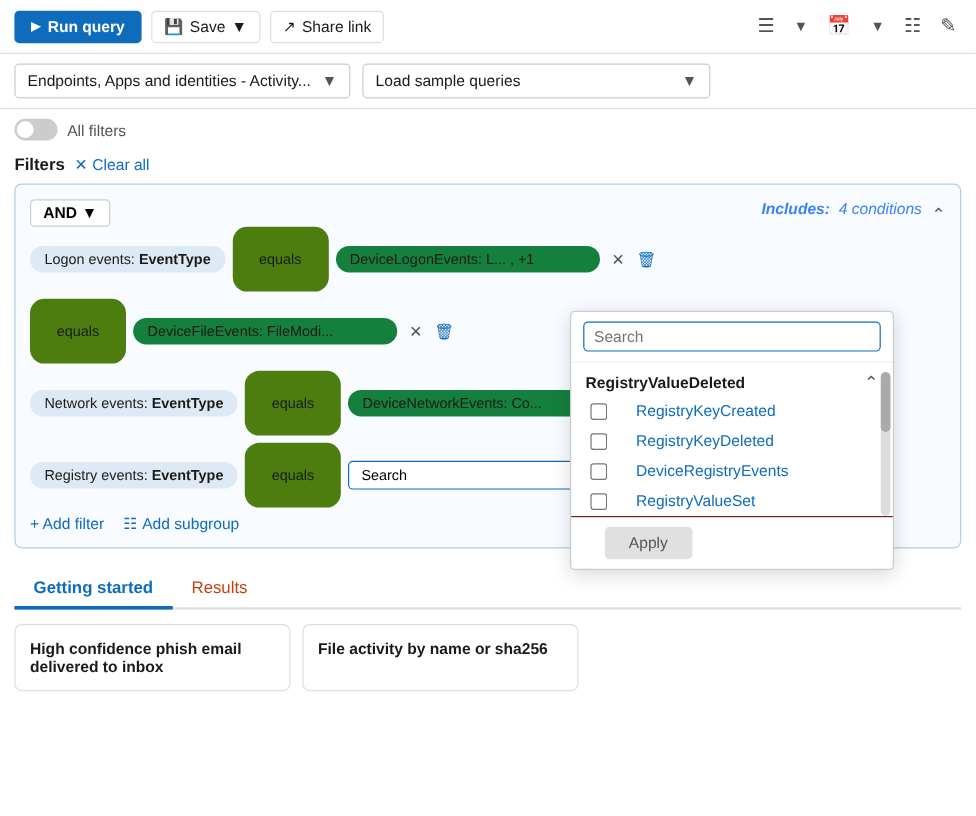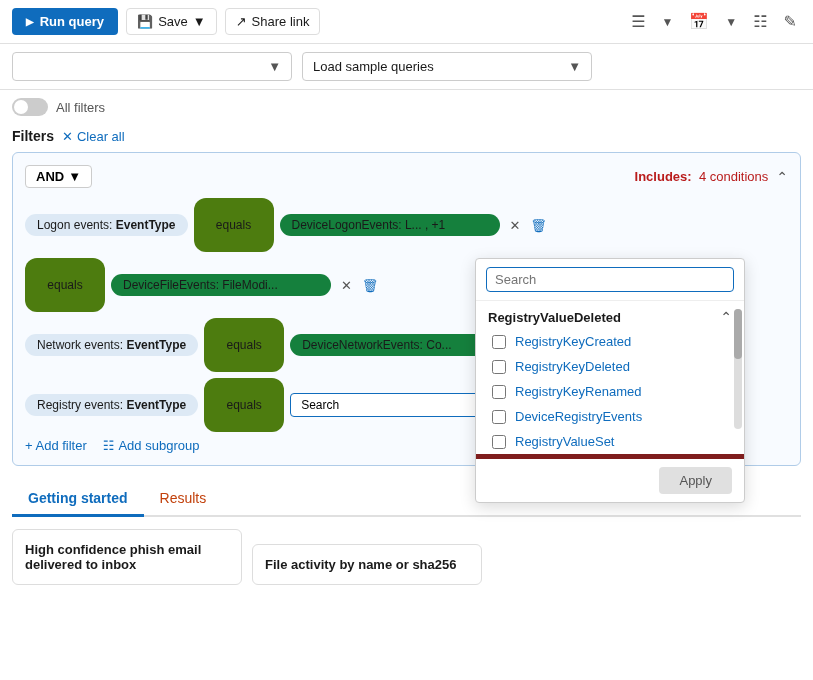--- a/index.html
+++ b/index.html
@@ -123,39 +123,38 @@
     .filter-area {
       margin: 0 12px;
       border: 1.5px solid #b0cce8;
       border-radius: 6px;
       padding: 12px;
       background: #f8fbff;
       position: relative;
     }
     .filter-header {
       display: flex;
-      align-items: center;
-      margin-bottom: 10px;
     }
     .and-btn {
       background: #fff;
       border: 1px solid #ccc;
       border-radius: 4px;
       padding: 3px 10px;
       cursor: pointer;
       font-size: 13px;
       font-weight: 600;
       display: flex;
       align-items: center;
       gap: 4px;
     }
     .includes-label {
       margin-left: auto;
       font-size: 13px;
-      color: #b91c1c;
+      color: #3b82f6;
+      font-style: italic;
     }
     .includes-label strong { font-weight: 600; }
     .collapse-btn {
       background: none;
       border: none;
       cursor: pointer;
       font-size: 14px;
       color: #555;
       margin-left: 8px;
     }
@@ -250,21 +249,20 @@
     }
     .tab.active {
       color: #0f6cbd;
       font-weight: 600;
       border-bottom: 3px solid #0f6cbd;
     }
     .cards-row {
       display: flex;
       gap: 10px;
       margin-top: 12px;
-      align-items: flex-end;
     }
     .card {
       border: 1px solid #ddd;
       border-radius: 6px;
       padding: 12px;
       width: 230px;
       cursor: pointer;
       background: #fff;
     }
     .card-title {
@@ -305,21 +303,21 @@
       align-items: center;
       justify-content: space-between;
       padding: 8px 12px 4px;
       font-size: 13px;
       font-weight: 700;
       color: #1a1a1a;
     }
     .dropdown-item {
       display: flex;
       align-items: center;
-      gap: 9px;
+      gap: 24px;
       padding: 5px 16px;
       font-size: 13px;
       color: #0f6cbd;
       cursor: pointer;
     }
     .dropdown-item input[type=checkbox] {
       width: 14px;
       height: 14px;
       cursor: pointer;
     }
@@ -332,24 +330,24 @@
       background: #ddd;
       border-radius: 4px;
     }
     .dropdown-scrollbar-thumb {
       width: 8px;
       height: 50px;
       background: #aaa;
       border-radius: 4px;
     }
     .dropdown-footer {
-      padding: 8px 12px;
-      border-top: 5px solid #7f1d1d;
-      display: flex;
-      justify-content: flex-end;
+      padding: 8px 28px;
+      border-top: 1px solid #7f1d1d;
+      display: flex;
+      justify-content: flex-start;
     }
     .apply-btn {
       background: #e0e0e0;
       border: none;
       border-radius: 4px;
       padding: 6px 20px;
       font-size: 13px;
       cursor: pointer;
       color: #555;
     }
@@ -376,20 +374,21 @@
     <button style="font-size:12px;">▼</button>
     <button>📅</button>
     <button style="font-size:12px;">▼</button>
     <button>☷</button>
     <button>✎</button>
   </div>
 </div>
 
 <div class="dropdowns-row">
   <div class="dropdown-select dropdown-select-wide">
+    <span>Endpoints, Apps and identities - Activity...</span>
     <span class="chevron">▼</span>
   </div>
   <div class="dropdown-select" style="min-width:290px;">
     <span>Load sample queries</span>
     <span class="chevron">▼</span>
   </div>
 </div>
 
 <div class="all-filters-row">
   <div class="toggle">
@@ -471,24 +470,20 @@
     <div class="dropdown-item">
       <input type="checkbox" style="">
       <span>RegistryKeyCreated</span>
     </div>
     <div class="dropdown-item">
       <input type="checkbox" style="">
       <span>RegistryKeyDeleted</span>
     </div>
     <div class="dropdown-item">
       <input type="checkbox" style="">
-      <span>RegistryKeyRenamed</span>
-    </div>
-    <div class="dropdown-item">
-      <input type="checkbox" style="">
       <span>DeviceRegistryEvents</span>
     </div>
     <div class="dropdown-item">
       <input type="checkbox" style="">
       <span>RegistryValueSet</span>
     </div>
     <div class="dropdown-scrollbar">
       <div class="dropdown-scrollbar-thumb"></div>
     </div>
     <div class="dropdown-footer">

